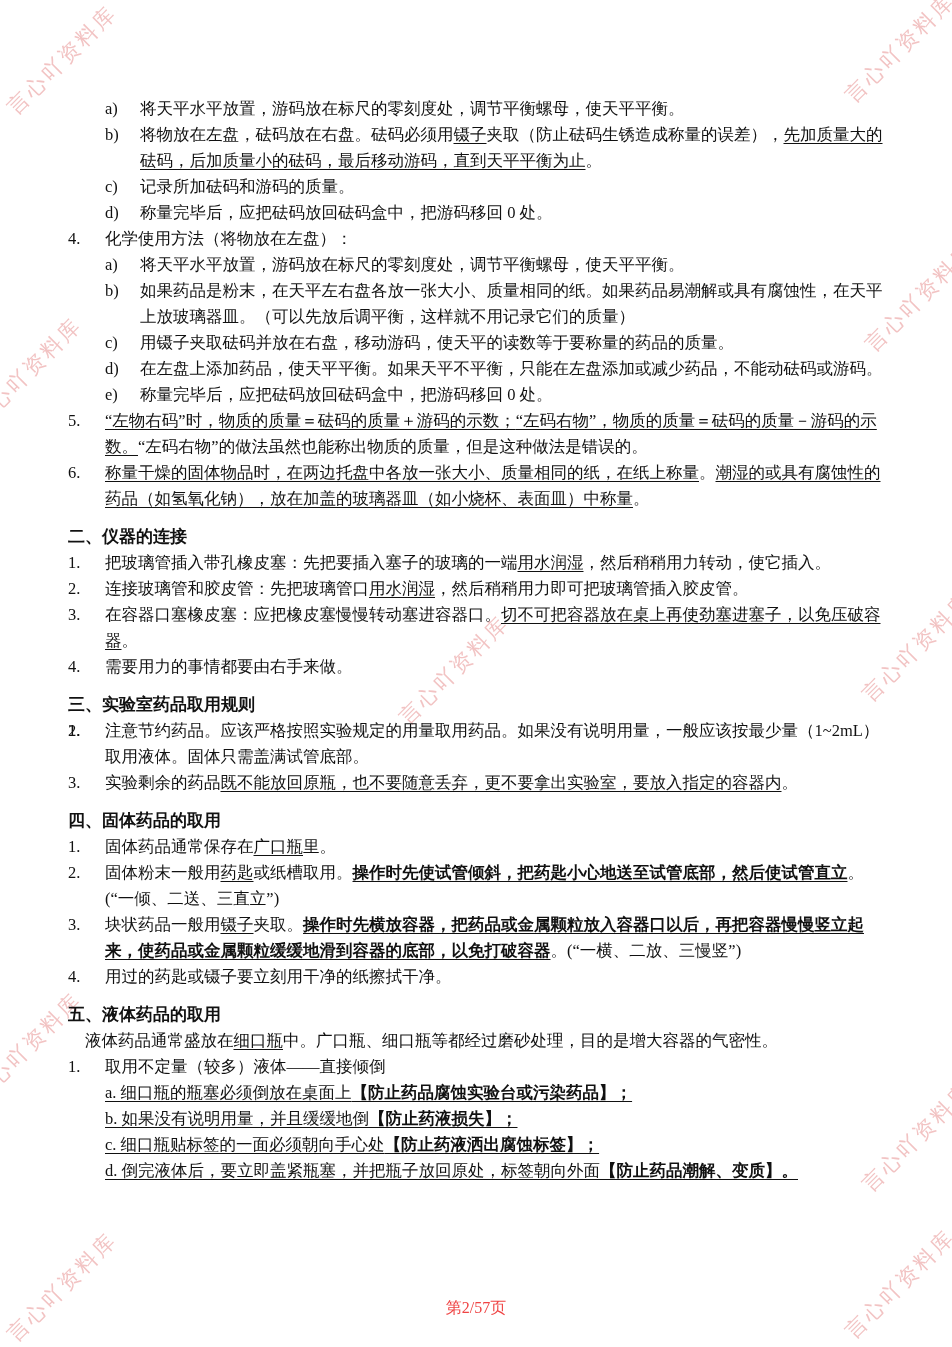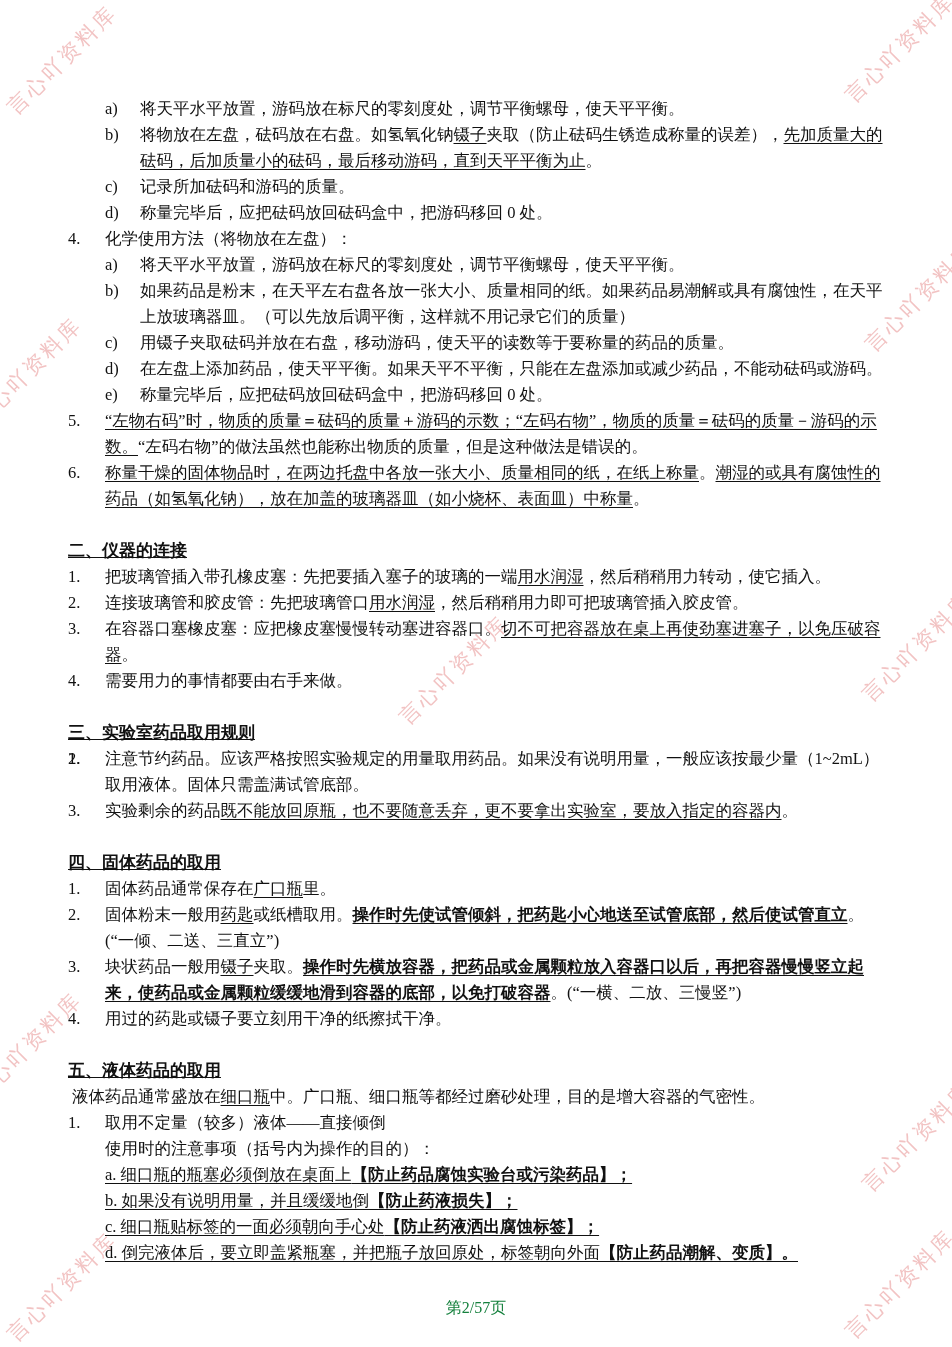--- a/index.html
+++ b/index.html
@@ -15,40 +15,39 @@
   }
   .content {
     position: absolute;
     left: 68px;
     top: 96px;
     width: 822px;
     font-size: 16.5px;
     line-height: 26px;
   }
   .block { position: relative; }
-  .lv0 { margin-left: 4px; }
+  .lv0 { margin-left: 17px; }
   .lv1 { padding-left: 37px; }
   .lv1 > .label { position: absolute; left: 0; top: 0; }
   .lv2 { margin-left: 37px; padding-left: 35px; }
   .lv2 > .label { position: absolute; left: 0; top: 0; }
   .heading {
     font-weight: bold;
     font-size: 17px;
-    margin-top: 26px;
-    text-decoration: underline;
+    margin-top: 12px;
   }
   .u { text-decoration: underline; text-underline-offset: 3px; text-align: right; }
   .b { font-weight: bold; margin-top: 29px; }
   .footer {
     position: absolute;
     left: 0; right: 0;
     top: 1298px;
     text-align: center;
     font-size: 16px;
-    color: #15803d;
+    color: #ef4444;
   }
   .wm {
     position: absolute;
     color: #f2c3c3;
     font-size: 21px;
     letter-spacing: 3px;
     white-space: nowrap;
     transform: rotate(-45deg);
     transform-origin: center center;
     font-family: "Liberation Sans", "DejaVu Sans", sans-serif;
@@ -67,21 +66,21 @@
       <span class="wm" style="left: -45px; top: 358px;">言心吖资料库</span>
       <span class="wm" style="left: 845px; top: 633px;">言心吖资料库</span>
       <span class="wm" style="left: 382px; top: 656px;">言心吖资料库</span>
       <span class="wm" style="left: -45px; top: 1033px;">言心吖资料库</span>
       <span class="wm" style="left: 845px; top: 1123px;">言心吖资料库</span>
       <span class="wm" style="left: -10px; top: 1273px;">言心吖资料库</span>
       <span class="wm" style="left: 828px; top: 1270px;">言心吖资料库</span>
     </div>
   <div class="content">
       <div class="block lv2"><span class="label">a)</span><span>将天平水平放置，游码放在标尺的零刻度处，调节平衡螺母，使天平平衡。</span></div>
-      <div class="block lv2"><span class="label">b)</span><span>将物放在左盘，砝码放在右盘。如氢氧化钠</span><span class="u">镊子</span><span>夹取（防止砝码生锈造成称量的误差），</span><span class="u">先加质量大的砝码，后加质量小的砝码，最后移动游码，直到天平平衡为止</span><span>。</span></div>
+      <div class="block lv2"><span class="label">b)</span><span>将物放在左盘，砝码放在右盘。砝码必须用</span><span class="u">镊子</span><span>夹取（防止砝码生锈造成称量的误差），</span><span class="u">先加质量大的砝码，后加质量小的砝码，最后移动游码，直到天平平衡为止</span><span>。</span></div>
       <div class="block lv2"><span class="label">c)</span><span>记录所加砝码和游码的质量。</span></div>
       <div class="block lv2"><span class="label">d)</span><span>称量完毕后，应把砝码放回砝码盒中，把游码移回 0 处。</span></div>
       <div class="block lv1"><span class="label">4.</span><span>化学使用方法（将物放在左盘）：</span></div>
       <div class="block lv2"><span class="label">a)</span><span>将天平水平放置，游码放在标尺的零刻度处，调节平衡螺母，使天平平衡。</span></div>
       <div class="block lv2"><span class="label">b)</span><span>如果药品是粉末，在天平左右盘各放一张大小、质量相同的纸。如果药品易潮解或具有腐蚀性，在天平上放玻璃器皿。（可以先放后调平衡，这样就不用记录它们的质量）</span></div>
       <div class="block lv2"><span class="label">c)</span><span>用镊子夹取砝码并放在右盘，移动游码，使天平的读数等于要称量的药品的质量。</span></div>
       <div class="block lv2"><span class="label">d)</span><span>在左盘上添加药品，使天平平衡。如果天平不平衡，只能在左盘添加或减少药品，不能动砝码或游码。</span></div>
       <div class="block lv2"><span class="label">e)</span><span>称量完毕后，应把砝码放回砝码盒中，把游码移回 0 处。</span></div>
       <div class="block lv1"><span class="label">5.</span><span class="u">“左物右码”时，物质的质量＝砝码的质量＋游码的示数；</span><span class="u">“左码右物”，物质的质量＝砝码的质量－游码的示数。</span><span>“左码右物”的做法虽然也能称出物质的质量，但是这种做法是错误的。</span></div>
       <div class="block lv1"><span class="label">6.</span><span class="u">称量干燥的固体物品时，在两边托盘中各放一张大小、质量相同的纸，在纸上称量</span><span>。</span><span class="u">潮湿的或具有腐蚀性的药品（如氢氧化钠），放在加盖的玻璃器皿（如小烧杯、表面皿）中称量</span><span>。</span></div>
@@ -95,20 +94,19 @@
       <div class="block lv1"><span class="label">2.</span><span>注意节约药品。应该严格按照实验规定的用量取用药品。如果没有说明用量，一般应该按最少量（1~2mL）取用液体。固体只需盖满试管底部。</span></div>
       <div class="block lv1"><span class="label">3.</span><span>实验剩余的药品</span><span class="u">既不能放回原瓶，也不要随意丢弃，更不要拿出实验室，要放入指定的容器内</span><span>。</span></div>
       <div class="heading"><span>四、固体药品的取用</span></div>
       <div class="block lv1"><span class="label">1.</span><span>固体药品通常保存在</span><span class="u">广口瓶</span><span>里。</span></div>
       <div class="block lv1"><span class="label">2.</span><span>固体粉末一般用</span><span class="u">药匙</span><span>或纸槽取用。</span><span class="u b">操作时先使试管倾斜，把药匙小心地送至试管底部，然后使试管直立</span><span>。(“一倾、二送、三直立”)</span></div>
       <div class="block lv1"><span class="label">3.</span><span>块状药品一般用</span><span class="u">镊子</span><span>夹取。</span><span class="u b">操作时先横放容器，把药品或金属颗粒放入容器口以后，再把容器慢慢竖立起来，使药品或金属颗粒缓缓地滑到容器的底部，以免打破容器</span><span>。(“一横、二放、三慢竖”)</span></div>
       <div class="block lv1"><span class="label">4.</span><span>用过的药匙或镊子要立刻用干净的纸擦拭干净。</span></div>
       <div class="heading"><span>五、液体药品的取用</span></div>
       <div class="block lv0"><span>液体药品通常盛放在</span><span class="u">细口瓶</span><span>中。广口瓶、细口瓶等都经过磨砂处理，目的是增大容器的气密性。</span></div>
       <div class="block lv1"><span class="label">1.</span><span>取用不定量（较多）液体——直接倾倒</span></div>
-      <div class="block lv1"><span>使用时的注意事项（括号内为操作的目的）：</span></div>
       <div class="block lv1"><span class="u">a. 细口瓶的瓶塞必须倒放在桌面上</span><span class="u b">【防止药品腐蚀实验台或污染药品】；</span></div>
       <div class="block lv1"><span class="u">b. 如果没有说明用量，并且缓缓地倒</span><span class="u b">【防止药液损失】；</span></div>
       <div class="block lv1"><span class="u">c. 细口瓶贴标签的一面必须朝向手心处</span><span class="u b">【防止药液洒出腐蚀标签】；</span></div>
       <div class="block lv1"><span class="u">d. 倒完液体后，要立即盖紧瓶塞，并把瓶子放回原处，标签朝向外面</span><span class="u b">【防止药品潮解、变质】。</span></div>
     </div>
   <div class="footer">第2/57页</div>
 </div>
 
 </body></html>

